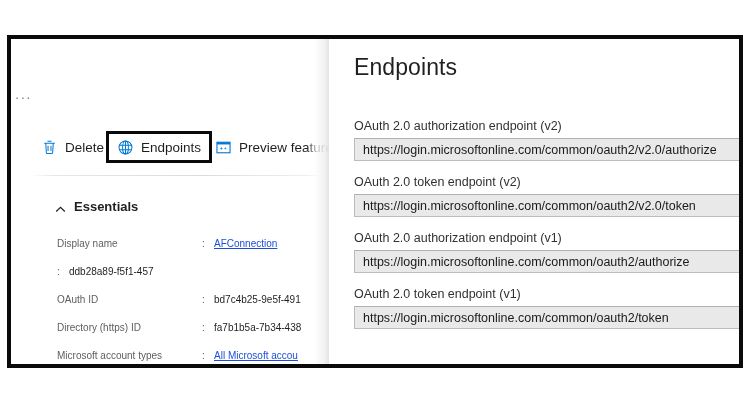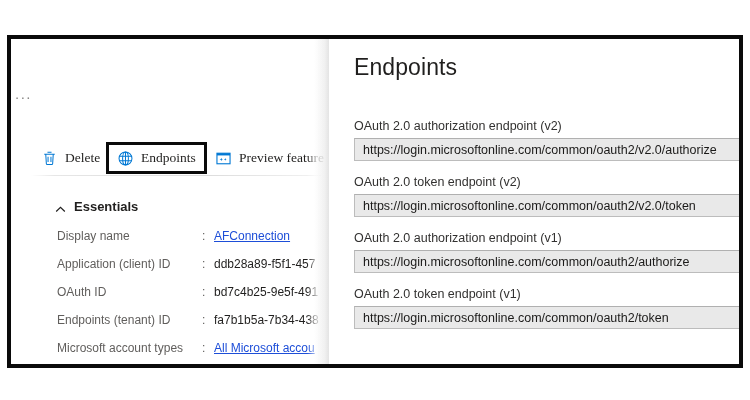--- a/index.html
+++ b/index.html
@@ -46,24 +46,23 @@
     letter-spacing: 1.5px;
     color: #8a8886;
     line-height: 1;
     user-select: none;
   }
 
   
   #commandbar {
     position: absolute;
     left: 0;
-    top: 102px;
+    top: 91px;
     width: 100%;
     height: 36px;
-    font-family: Liberation Serif, serif;
   }
   .cmd-item {
     position: absolute;
     top: 2px;
     height: 30px;
     display: flex;
     align-items: center;
     gap: 7px;
     font-size: 13.5px;
     color: #201f1e;
@@ -116,23 +115,23 @@
   }
 
   #essentials-grid {
     position: absolute;
     left: 46px;
     top: 190px;
     width: 290px;
   }
   .ess-row {
     display: flex;
-    align-items: flex-start;
+    align-items: center;
     height: 28px;
-    font-size: 12px;
+    font-size: 10px;
     white-space: nowrap;
   }
   .ess-label {
     width: 145px;
     flex: 0 0 145px;
     color: #605e5c;
   }
   .ess-colon {
     width: 12px;
     flex: 0 0 12px;
@@ -274,33 +273,32 @@
 
     <div id="essentials-grid">
 
       <div class="ess-row">
         <span class="ess-label">Display name</span>
         <span class="ess-colon">:</span>
         <span class="ess-value link">AFConnection</span>
       </div>
 
       <div class="ess-row">
-        <span class="ess-label">Application (client) ID</span>
         <span class="ess-colon">:</span>
         <span class="ess-value">ddb28a89-f5f1-457</span>
       </div>
 
       <div class="ess-row">
         <span class="ess-label">OAuth ID</span>
         <span class="ess-colon">:</span>
         <span class="ess-value">bd7c4b25-9e5f-491</span>
       </div>
 
       <div class="ess-row">
-        <span class="ess-label">Endpoints (tenant) ID</span>
+        <span class="ess-label">Directory (https) ID</span>
         <span class="ess-colon">:</span>
         <span class="ess-value">fa7b1b5a-7b34-438</span>
       </div>
 
       <div class="ess-row">
         <span class="ess-label">Microsoft account types</span>
         <span class="ess-colon">:</span>
         <span class="ess-value link">All Microsoft accou</span>
       </div>
 

